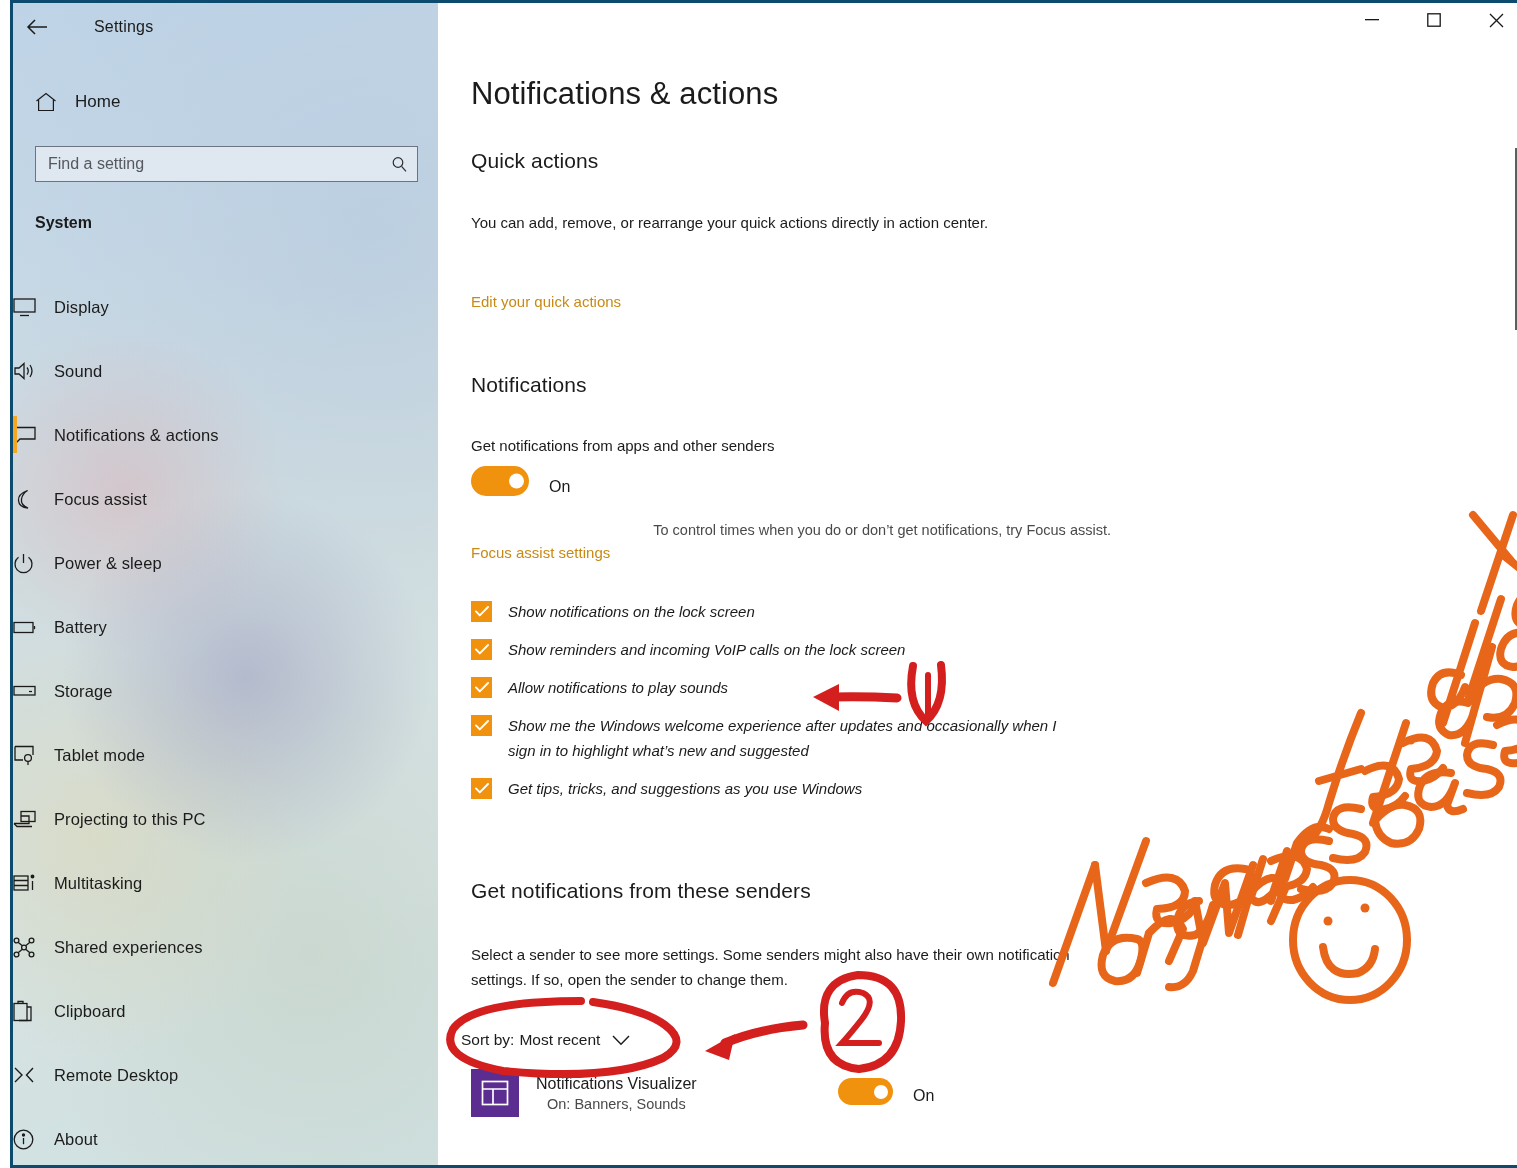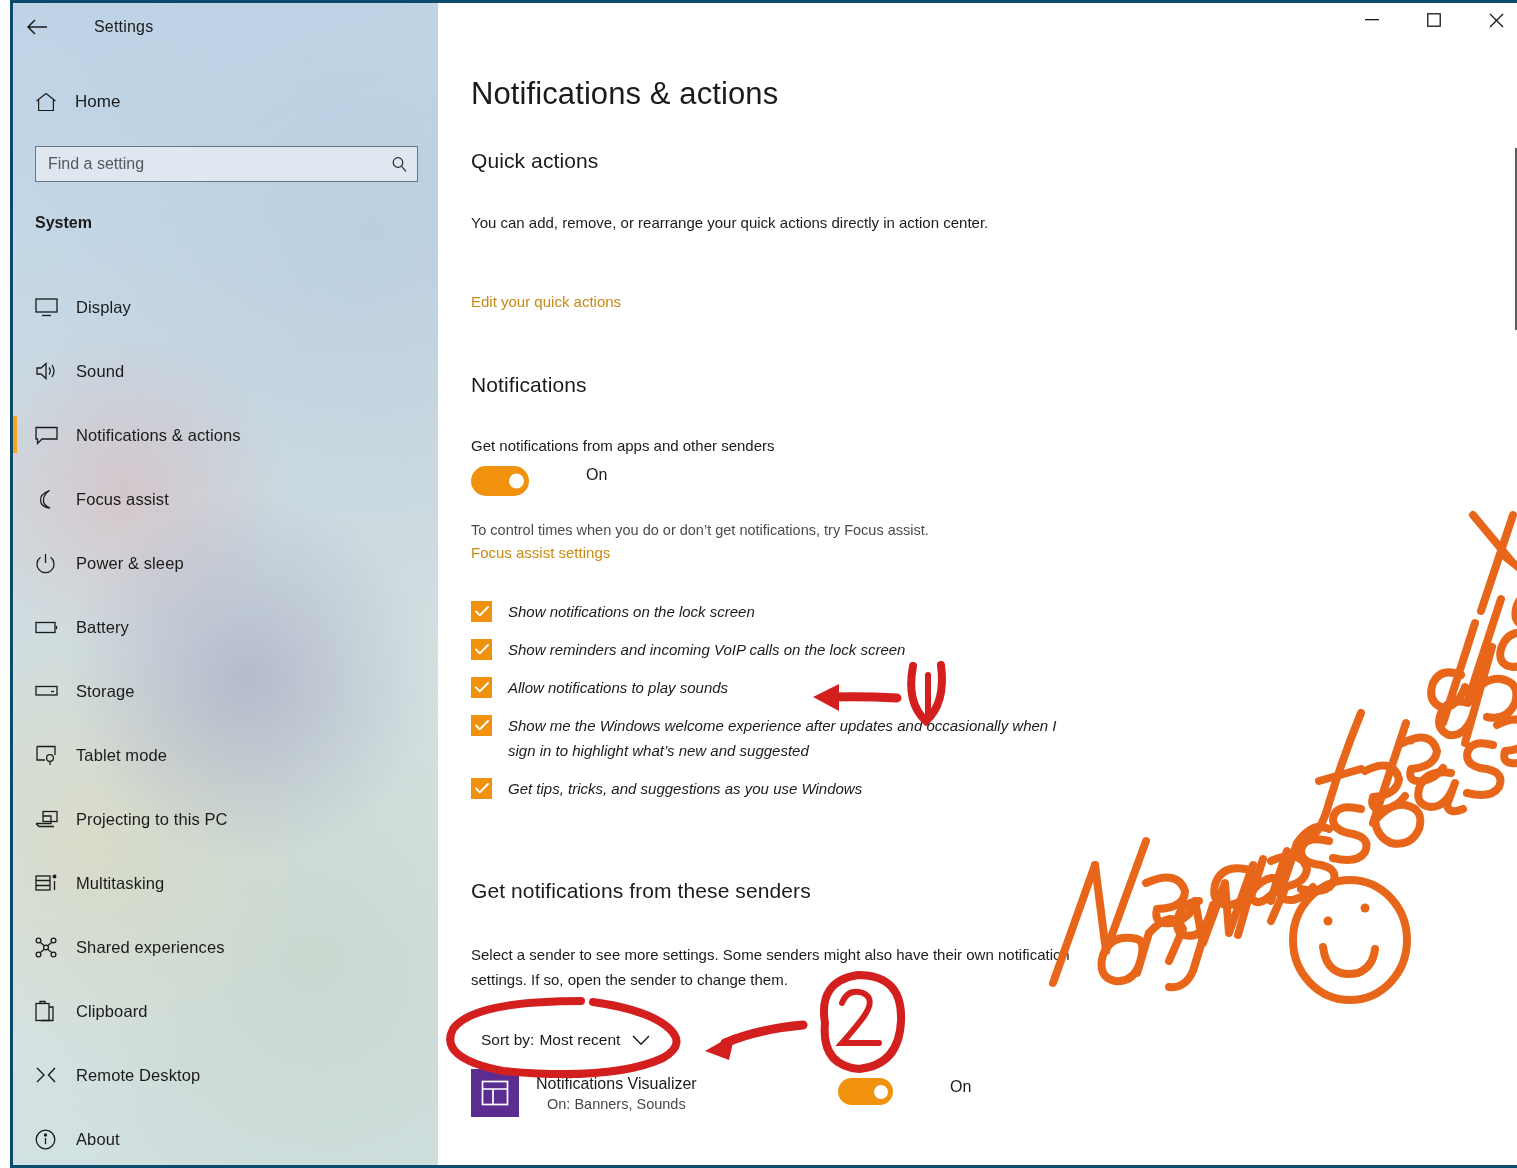--- a/index.html
+++ b/index.html
@@ -77,21 +77,20 @@
   }
 
   #navlist {
     position: absolute; left: 0; top: 272px;
     width: 100%;
   }
   .nav-item {
     position: relative;
     height: 64px;
     display: flex; align-items: center;
-    padding-left: 22px;
   }
   .nav-item .accent {
     position: absolute; left: 0; top: 13px;
     width: 4px; height: 37px; background: #f5a623;
     opacity: 0;
   }
   .nav-item.selected .accent { opacity: 1; }
   .nav-item .ic {
     width: 30px; height: 26px;
     display: flex; align-items: center; justify-content: flex-start;
@@ -136,57 +135,57 @@
   }
   .sub-text { font-size: 14.5px; color: #4a4a4a; line-height: 24px; }
 
   #qa-title   { position: absolute; left: 33px; top: 146px; text-align: right; }
   #qa-desc    { position: absolute; left: 33px; top: 207px; width: 600px; }
   #qa-link    { position: absolute; left: 33px; top: 290px; }
 
   #n-title    { position: absolute; left: 33px; top: 370px; }
   #n-lbl      { position: absolute; left: 33px; top: 430px; }
 
-  .toggle-row { position: absolute; display: flex; align-items: flex-start; gap: 37px; }
+  .toggle-row { position: absolute; display: flex; align-items: flex-end; }
   #n-toggle-row { left: 33px; top: 463px; }
   .toggle {
     width: 58px; height: 30px; border-radius: 15px;
     background: #f0920e; position: relative; cursor: pointer;
     flex: 0 0 auto;
   }
   .toggle .knob {
     position: absolute; right: 5px; top: 50%;
     transform: translateY(-50%);
     width: 15px; height: 15px; border-radius: 50%;
     background: #ffffff;
   }
   .toggle-state { margin-left: 20px; font-size: 16px; color: #1b1b1b; }
 
-  #n-hint     { position: absolute; left: 33px; top: 515px; width: 640px; }
+  #n-hint     { position: absolute; left: 33px; top: 515px; width: 640px; text-align: right; }
   #n-hintlink { position: absolute; left: 33px; top: 541px; }
 
   #checklist { position: absolute; left: 33px; top: 596px; width: 620px; }
   .chk-row { display: flex; align-items: flex-start; margin-bottom: 13px; font-style: italic; }
   .chk {
     flex: 0 0 auto;
     width: 21px; height: 21px; background: #f0920e;
     display: flex; align-items: center; justify-content: center;
     margin-top: 2px; cursor: pointer;
   }
   .chk svg { display: block; }
   .chk-lbl {
     margin-left: 16px; font-size: 15px; color: #1b1b1b;
     line-height: 25px; max-width: 570px;
   }
 
   #s-title    { position: absolute; left: 33px; top: 876px; }
   #s-desc     { position: absolute; left: 33px; top: 939px; width: 600px; }
 
   #sortby {
-    position: absolute; left: 43px; top: 1028px;
+    position: absolute; left: 23px; top: 1028px;
     display: flex; align-items: center; cursor: pointer;
   }
   #sortby .sb-lbl { font-size: 15.5px; color: #1b1b1b; }
   #sortby .sb-val { font-size: 15.5px; color: #1b1b1b; margin-left: 5px; text-align: center; }
   #sortby .sb-chev { margin-left: 12px; color: #1b1b1b; display:flex; }
 
   #sender-row {
     position: absolute; left: 33px; top: 1066px;
     display: flex; align-items: center; width: 600px;
   }

